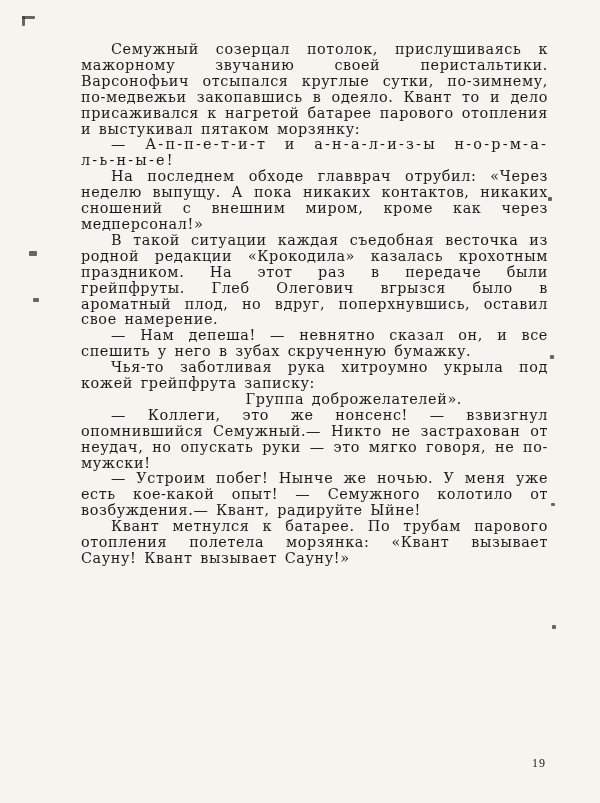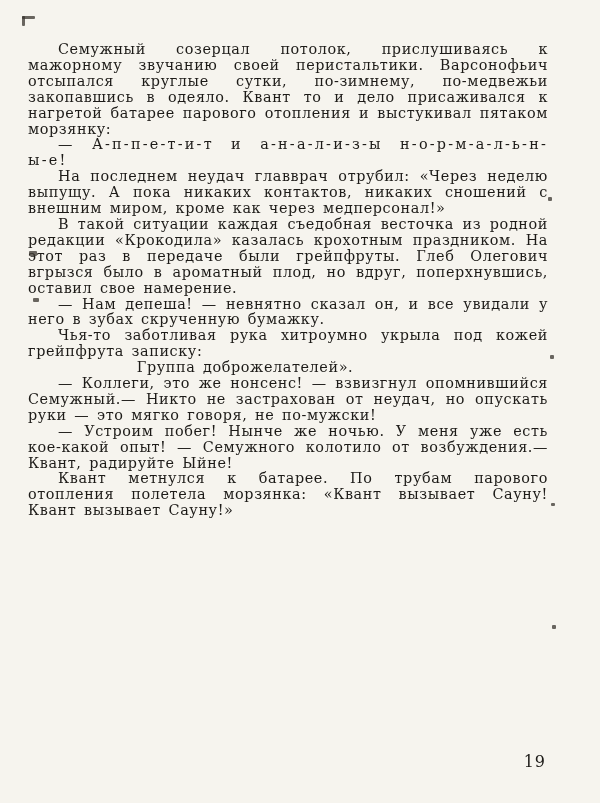--- a/index.html
+++ b/index.html
@@ -7,21 +7,21 @@
     padding: 0;
     background: #e9e7e1;
   }
   .page {
     position: relative;
     width: 600px;
     height: 803px;
     margin: 0 auto;
     background: #f6f4ee;
     box-sizing: border-box;
-    padding: 42px 52px 0 28px;
+    padding: 42px 52px 0 81px;
     overflow: hidden;
     font-family: "DejaVu Serif", "Liberation Serif", serif;
     color: #1d1b18;
   }
   .para {
     margin: 0;
     font-size: 14.4px;
     line-height: 15.9px;
     text-align: justify;
     text-indent: 30px;
@@ -29,30 +29,31 @@
     word-spacing: 2.5px;
   }
   .morse {
     letter-spacing: 2.2px;
     word-spacing: 7px;
   }
   .quote-note {
     
   }
   .signature {
-    text-align: center;
+    text-align: right;
     text-indent: 0;
     padding-right: 86px;
   }
   .page-number {
     position: absolute;
     right: 54px;
     bottom: 32px;
-    font-size: 16px;
+    font-size: 12px;
     letter-spacing: 1px;
+    font-family: Liberation Serif, serif;
   }
   .speck {
     position: absolute;
     background: #3a362f;
     opacity: 0.75;
     border-radius: 1px;
   }
   .speck.s1a { left: 22px; top: 16px; width: 13px; height: 3px; }
   .speck.s1b { left: 22px; top: 16px; width: 3px;  height: 10px; }
   .speck.s2  { left: 29px; top: 251px; width: 8px; height: 5px; }
@@ -71,23 +72,23 @@
   <span class="speck s1b"></span>
   <span class="speck s2"></span>
   <span class="speck s3"></span>
   <span class="speck s4"></span>
   <span class="speck s5"></span>
   <span class="speck s6"></span>
   <span class="speck s7"></span>
 
   <p class="para">Семужный созерцал потолок, прислушиваясь к мажорному звучанию своей перистальтики. Варсонофьич отсыпался круглые сутки, по-зимнему, по-медвежьи закопавшись в одеяло. Квант то и дело присаживался к нагретой батарее парового отопления и выстукивал пятаком морзянку:</p>
   <p class="para morse">— А-п-п-е-т-и-т и а-н-а-л-и-з-ы н-о-р-м-а-л-ь-н-ы-е!</p>
-  <p class="para">На последнем неудач главврач отрубил: «Через неделю выпущу. А пока никаких контактов, никаких сношений с внешним миром, кроме как через медперсонал!»</p>
+  <p class="para">На последнем обходе главврач отрубил: «Через неделю выпущу. А пока никаких контактов, никаких сношений с внешним миром, кроме как через медперсонал!»</p>
   <p class="para">В такой ситуации каждая съедобная весточка из родной редакции «Крокодила» казалась крохотным праздником. На этот раз в передаче были грейпфруты. Глеб Олегович вгрызся было в ароматный плод, но вдруг, поперхнувшись, оставил свое намерение.</p>
-  <p class="para">— Нам депеша! — невнятно сказал он, и все увидали у него в зубах скрученную бумажку.</p>
+  <p class="para">— Нам депеша! — невнятно сказал он, и все спешить у него в зубах скрученную бумажку.</p>
   <p class="para">Чья-то заботливая рука хитроумно укрыла под кожей грейпфрута записку:</p>
   <p class="para signature">Группа доброжелателей».</p>
   <p class="para">— Коллеги, это же нонсенс! — взвизгнул опомнившийся Семужный.— Никто не застрахован от неудач, но опускать руки — это мягко говоря, не по-мужски!</p>
   <p class="para">— Устроим побег! Нынче же ночью. У меня уже есть кое-какой опыт! — Семужного колотило от возбуждения.— Квант, радируйте Ыйне!</p>
   <p class="para">Квант метнулся к батарее. По трубам парового отопления полетела морзянка: «Квант вызывает Сауну! Квант вызывает Сауну!»</p>
 
   <div class="page-number">19</div>
 </div>
 
 </body></html>

